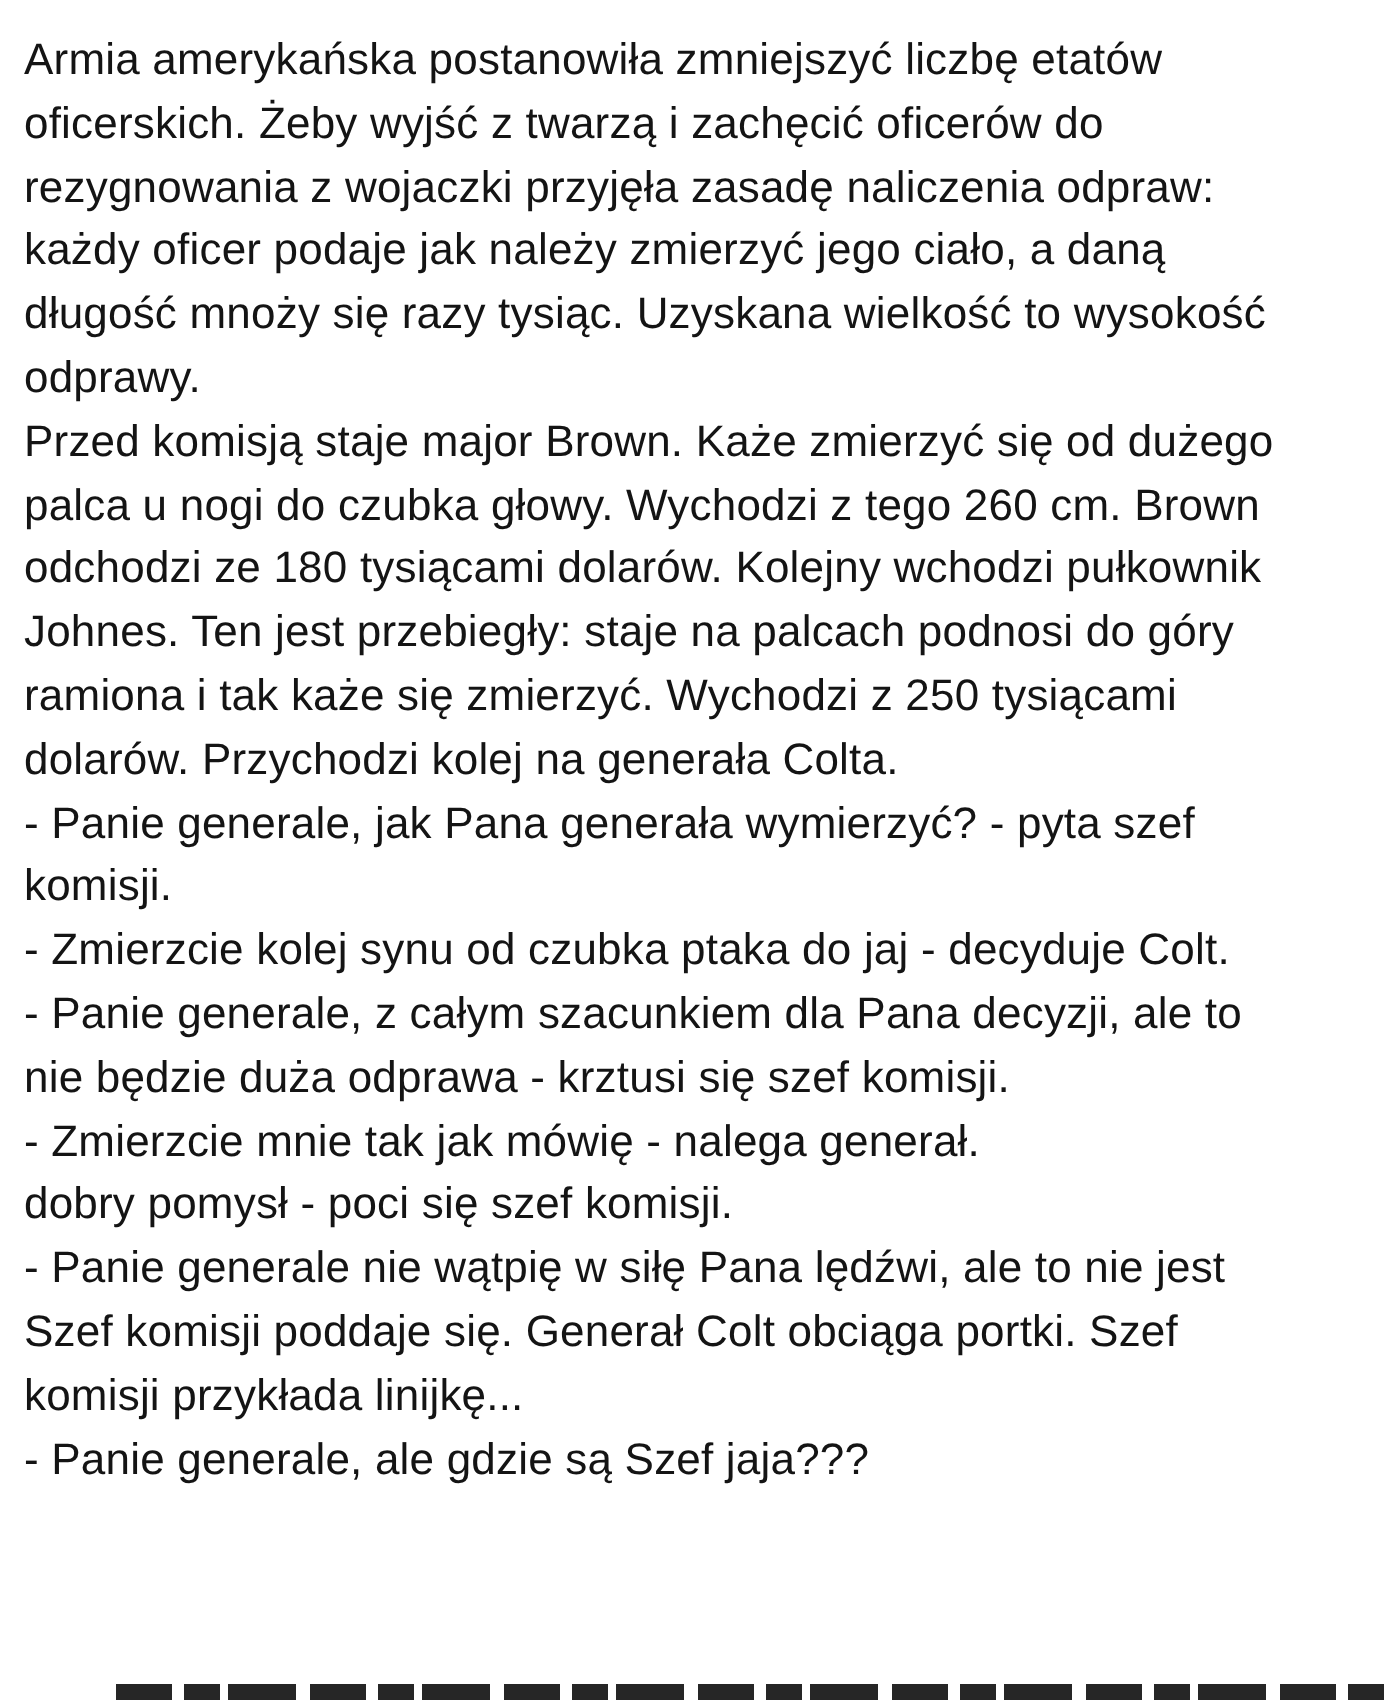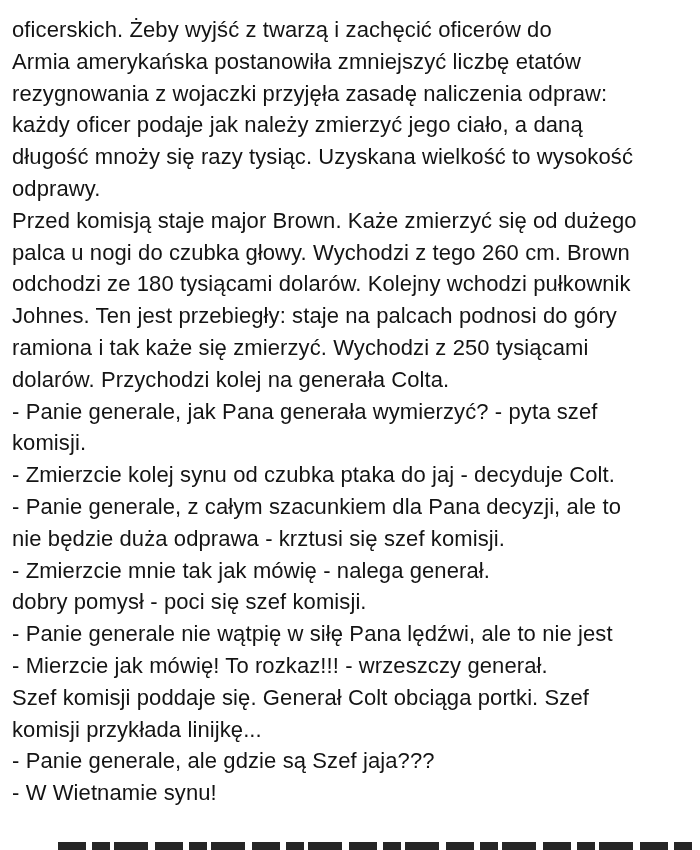--- a/index.html
+++ b/index.html
@@ -47,40 +47,38 @@
       #262626 56px, #262626 90px,
       #ffffff 90px, #ffffff 97px
     );
   }
 </style>
 </head>
 <body style="background: rgb(255, 255, 255);">
 
 <div class="page">
   <div class="text-block" style="color: rgb(20, 20, 20);">
+      <div class="line">Armia amerykańska postanowiła zmniejszyć liczbę etatów</div>
       <div class="line">oficerskich. Żeby wyjść z twarzą i zachęcić oficerów do</div>
-      <div class="line">Armia amerykańska postanowiła zmniejszyć liczbę etatów</div>
       <div class="line">rezygnowania z wojaczki przyjęła zasadę naliczenia odpraw:</div>
       <div class="line">każdy oficer podaje jak należy zmierzyć jego ciało, a daną</div>
       <div class="line">długość mnoży się razy tysiąc. Uzyskana wielkość to wysokość</div>
       <div class="line">odprawy.</div>
       <div class="line">Przed komisją staje major Brown. Każe zmierzyć się od dużego</div>
       <div class="line">palca u nogi do czubka głowy. Wychodzi z tego 260 cm. Brown</div>
       <div class="line">odchodzi ze 180 tysiącami dolarów. Kolejny wchodzi pułkownik</div>
       <div class="line">Johnes. Ten jest przebiegły: staje na palcach podnosi do góry</div>
       <div class="line">ramiona i tak każe się zmierzyć. Wychodzi z 250 tysiącami</div>
       <div class="line">dolarów. Przychodzi kolej na generała Colta.</div>
       <div class="line">- Panie generale, jak Pana generała wymierzyć? - pyta szef</div>
       <div class="line">komisji.</div>
       <div class="line">- Zmierzcie kolej synu od czubka ptaka do jaj - decyduje Colt.</div>
       <div class="line">- Panie generale, z całym szacunkiem dla Pana decyzji, ale to</div>
       <div class="line">nie będzie duża odprawa - krztusi się szef komisji.</div>
       <div class="line">- Zmierzcie mnie tak jak mówię - nalega generał.</div>
       <div class="line">dobry pomysł - poci się szef komisji.</div>
       <div class="line">- Panie generale nie wątpię w siłę Pana lędźwi, ale to nie jest</div>
-      <div class="line">- Mierzcie jak mówię! To rozkaz!!! - wrzeszczy generał.</div>
       <div class="line">Szef komisji poddaje się. Generał Colt obciąga portki. Szef</div>
       <div class="line">komisji przykłada linijkę...</div>
       <div class="line">- Panie generale, ale gdzie są Szef jaja???</div>
-      <div class="line">- W Wietnamie synu!</div>
     </div>
   <div class="cutoff-band"></div>
 </div>
 
 </body></html>

